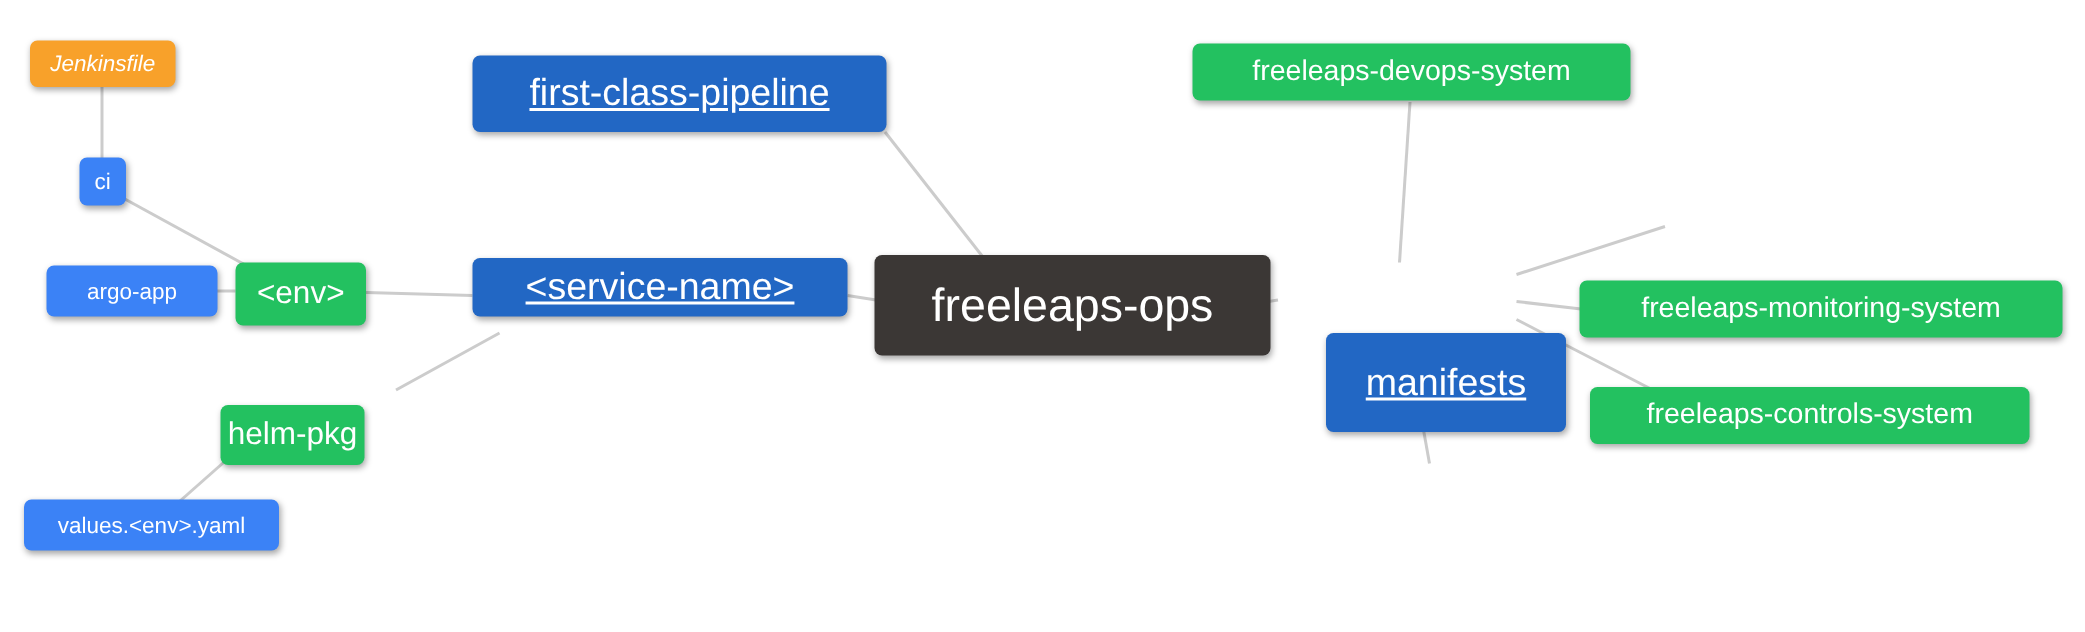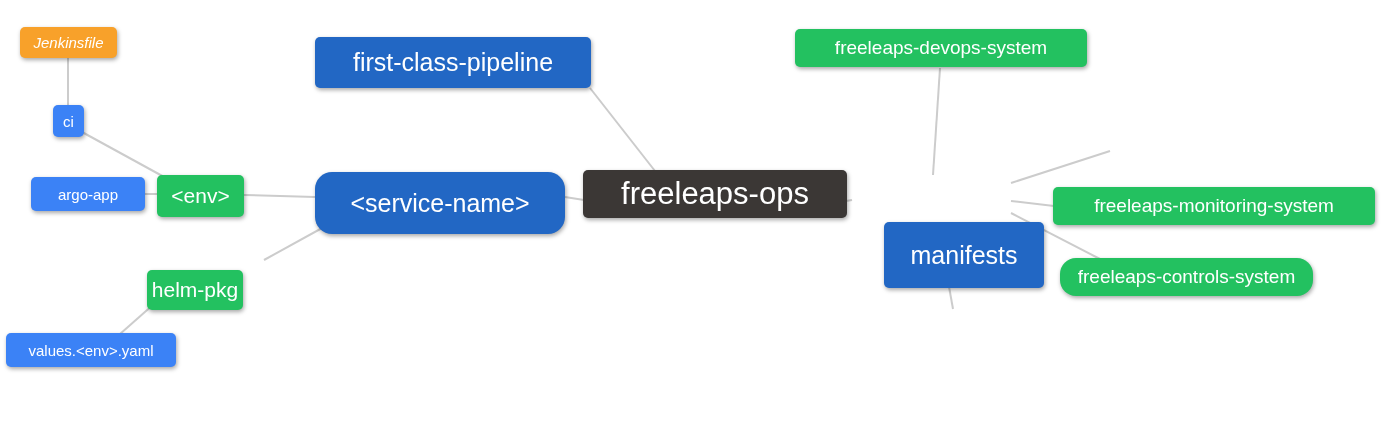--- a/index.html
+++ b/index.html
@@ -16,21 +16,21 @@
     position:absolute;
     display:flex;align-items:center;justify-content:center;
     color:#ffffff;
     border-radius:5px;
     box-shadow:1px 2px 4px rgba(0,0,0,0.35);
     white-space:nowrap;
     box-sizing:border-box;
     cursor:pointer;
     user-select:none;
   }
-  .c-blue{background:#2267c4;}
+  .c-blue{background:#2267c4;text-decoration:underline;}
   .c-green{background:#23c160;}
   .c-red{background:#3b82f6;}
   .c-orange{background:#f8a12a;font-style:italic;}
   .c-dark{background:#3b3735;}
   .fs-sm{font-size:15px;}
   .fs-md{font-size:19px;}
   .fs-lg{font-size:21px;}
   .fs-xl{font-size:25px;}
   .fs-xxl{font-size:31px;}
 </style>
@@ -54,22 +54,22 @@
     <line x1="1011" y1="201" x2="1054" y2="206"></line>
     <line x1="1011" y1="213" x2="1100" y2="259"></line>
     <line x1="938" y1="225" x2="953" y2="309"></line>
   </svg>
 
   <div class="node c-orange fs-sm" style="left:20px;  top:27px;  width:97px;  height:31px;">Jenkinsfile</div>
   <div class="node c-red    fs-sm" style="left:53px;  top:105px; width:31px;  height:32px;">ci</div>
   <div class="node c-red    fs-sm" style="left:31px;  top:177px; width:114px;  height:34px;">argo-app</div>
   <div class="node c-green  fs-lg" style="left:157px; top:175px; width:87px;  height:42px;">&lt;env&gt;</div>
   <div class="node c-green  fs-lg" style="left:147px; top:270px; width:96px; height:40px;">helm-pkg</div>
-  <div class="node c-red    fs-sm" style="left:6px;   top:333px; width:170px; height:34px;">values.&lt;env&gt;.yaml</div>
+  <div class="node c-red    fs-sm" style="left:16px;   top:333px; width:170px; height:34px;">values.&lt;env&gt;.yaml</div>
   <div class="node c-blue   fs-xl" style="left:315px; top:37px;  width:276px; height:51px;">first-class-pipeline</div>
-  <div class="node c-blue   fs-xl" style="left:315px; top:172px; width:250px; height:62px;border-radius:17px;">&lt;service-name&gt;</div>
-  <div class="node c-dark   fs-xxl" style="left:583px; top:170px; width:264px; height:48px;">freeleaps-ops</div>
+  <div class="node c-blue   fs-xl" style="left:315px; top:172px; width:250px; height:39px;">&lt;service-name&gt;</div>
+  <div class="node c-dark   fs-xxl" style="left:583px; top:170px; width:264px; height:67px;">freeleaps-ops</div>
   <div class="node c-blue   fs-xl" style="left:884px; top:174px; width:160px; height:66px;margin-top:48px;">manifests</div>
   <div class="node c-green  fs-md" style="left:795px; top:29px;  width:292px; height:38px;">freeleaps-devops-system</div>
   <div class="node c-green  fs-md" style="left:1053px;top:187px; width:322px; height:38px;">freeleaps-monitoring-system</div>
-  <div class="node c-green  fs-md" style="left:1060px;top:258px; width:253px; height:38px;border-radius:16px;">freeleaps-controls-system</div>
+  <div class="node c-green  fs-md" style="left:1060px;top:258px; width:293px; height:38px;">freeleaps-controls-system</div>
 
 </div>
 
 </body></html>

